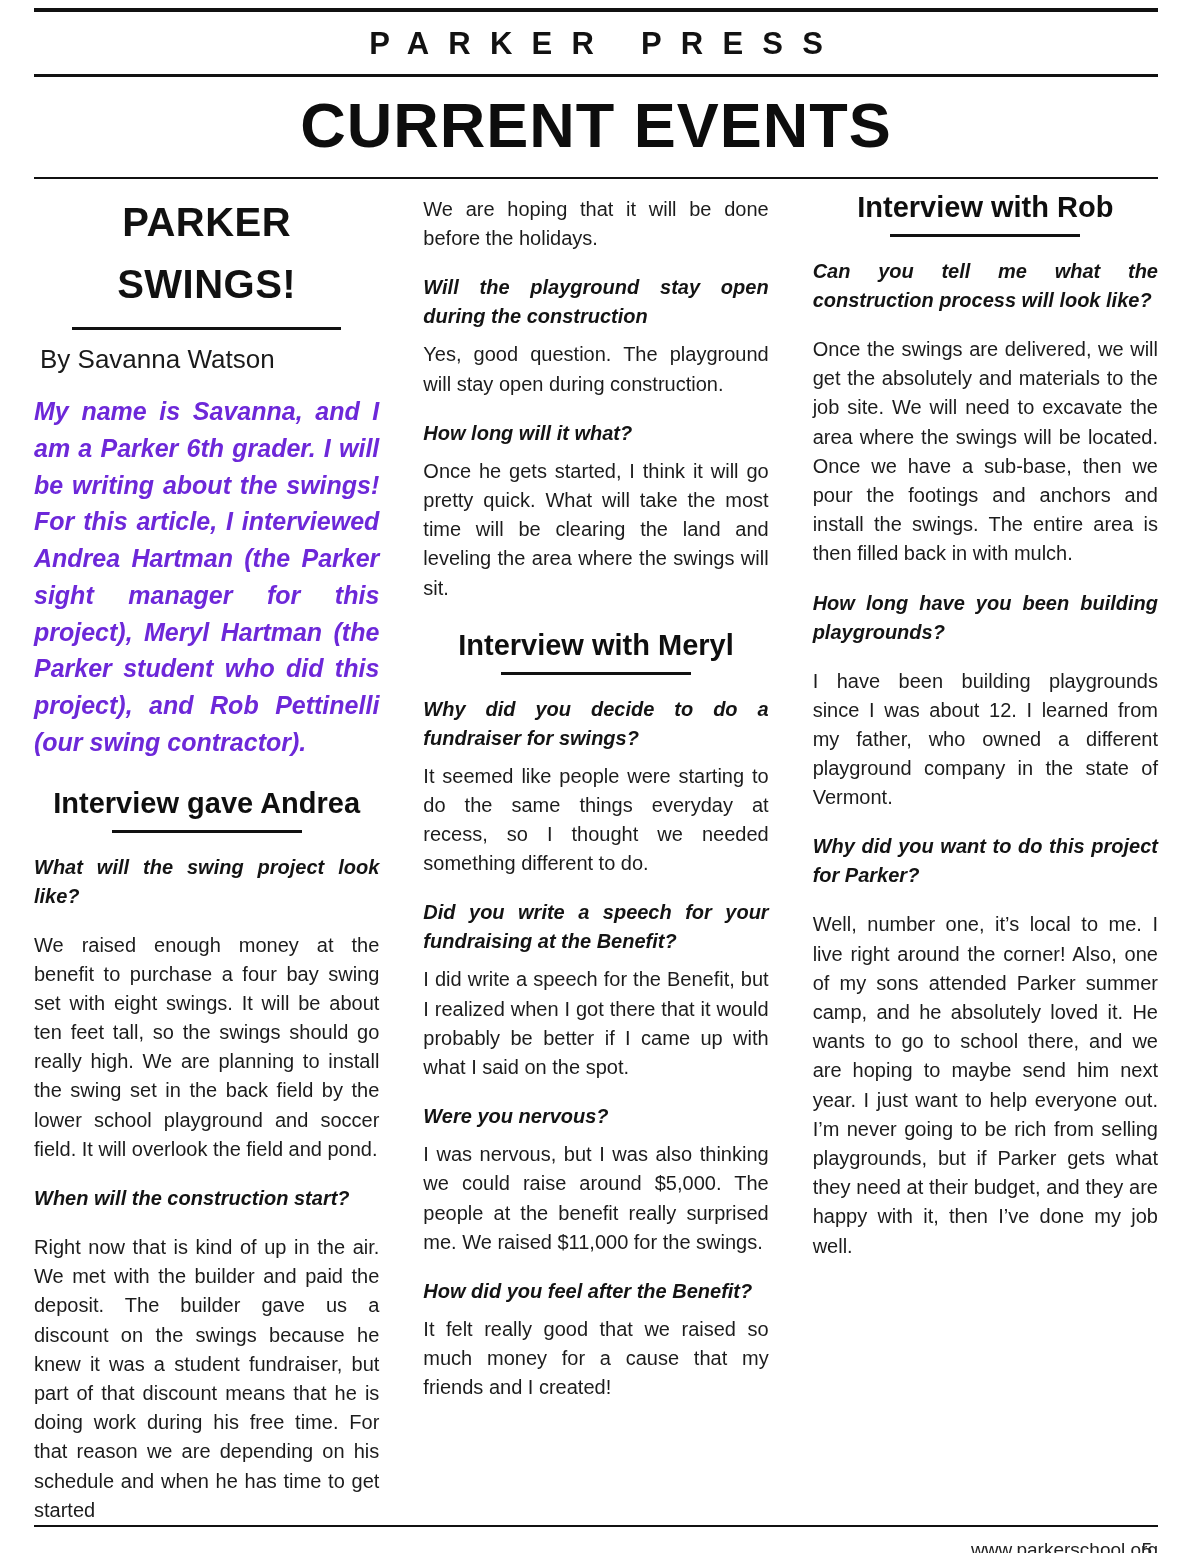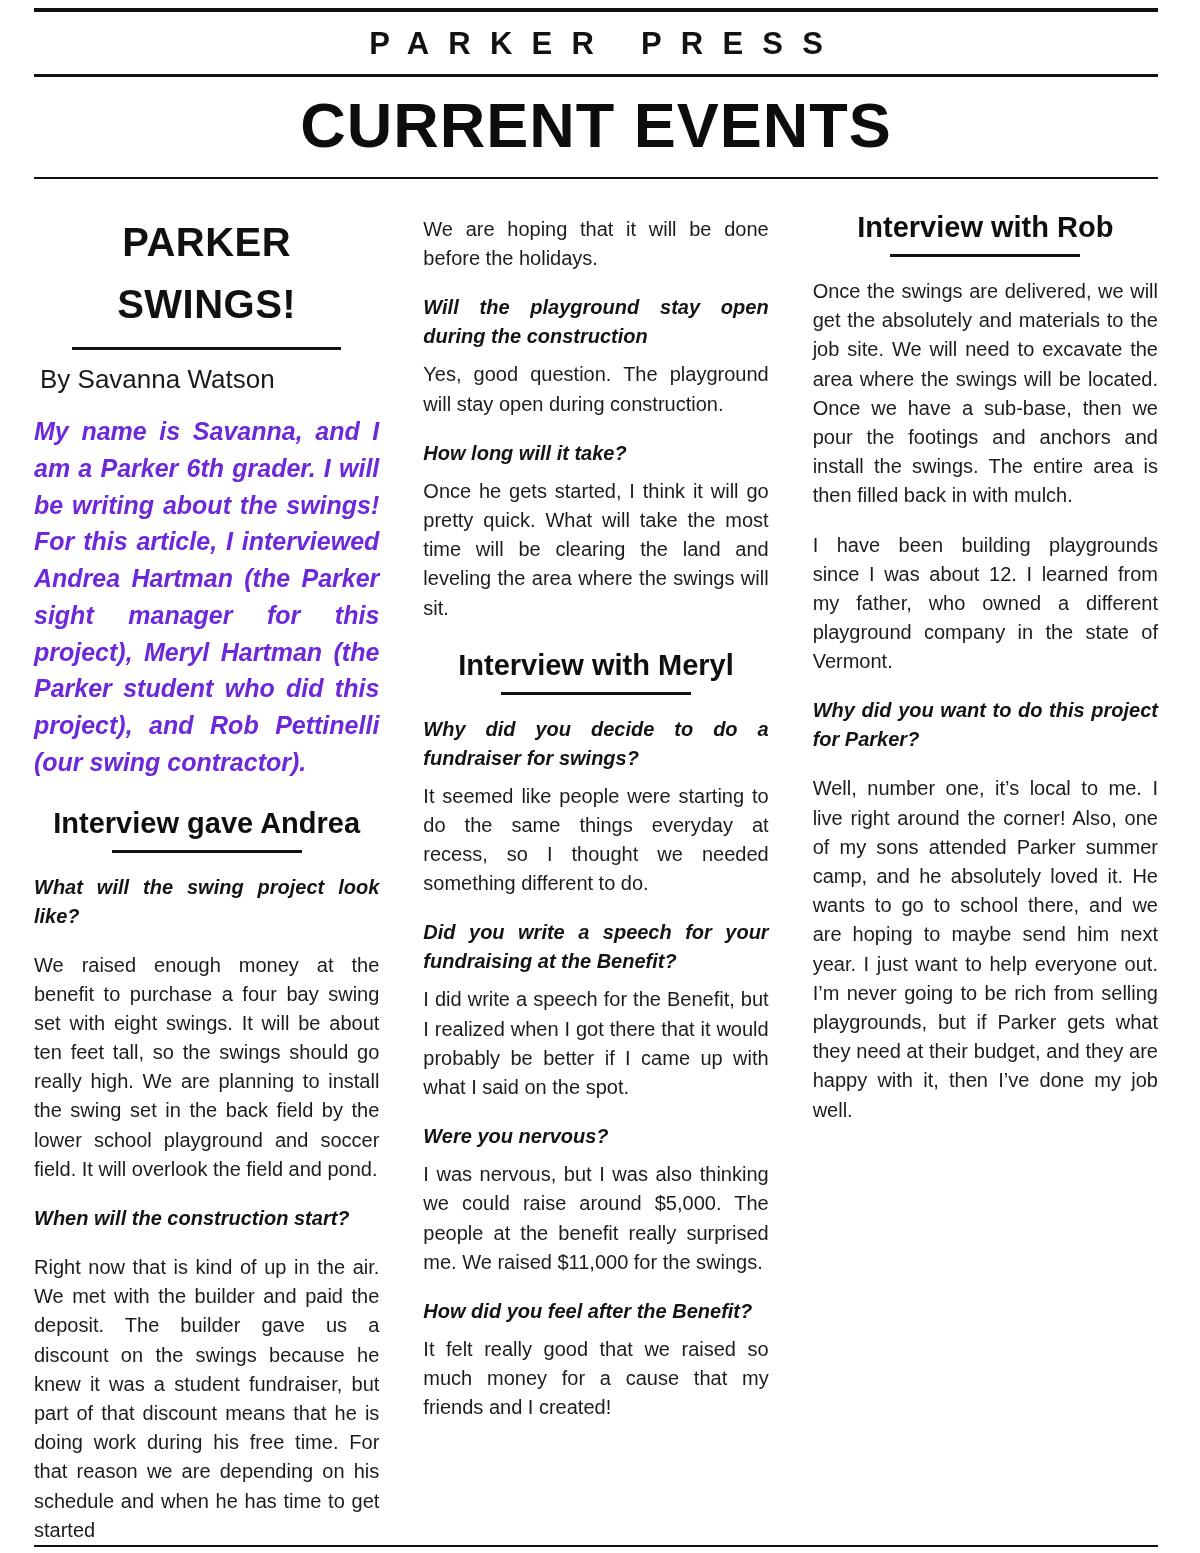--- a/index.html
+++ b/index.html
@@ -47,21 +47,21 @@
     font-weight: 800;
     letter-spacing: 1px;
     padding: 12px 0 16px 0;
     color: #0d0d0d;
   }
 
   
   .columns {
     display: flex;
     gap: 44px;
-    padding-top: 30px;
+    padding-top: 10px;
     flex: 1 1 auto;
   }
 
   .col {
     flex: 1 1 0;
     min-width: 0;
   }
 
   .article-title {
     text-align: center;
@@ -193,21 +193,21 @@
       <p class="q">When will the construction start?</p>
       <p class="a gap">Right now that is kind of up in the air. We met with the builder and paid the deposit. The builder gave us a discount on the swings because he knew it was a student fundraiser, but part of that discount means that he is doing work during his free time. For that reason we are depending on his schedule and when he has time to get started</p>
     </section>
 
     <section class="col">
       <p class="a" style="margin-top:6px;">We are hoping that it will be done before the holidays.</p>
 
       <p class="q">Will the playground stay open during the construction</p>
       <p class="a">Yes, good question. The playground will stay open during construction.</p>
 
-      <p class="q">How long will it take?</p>
+      <p class="q">How long will it what?</p>
       <p class="a">Once he gets started, I think it will go pretty quick. What will take the most time will be clearing the land and leveling the area where the swings will sit.</p>
 
       <h3 class="section-heading">Interview with Meryl</h3>
       <div class="section-rule"></div>
 
       <p class="q">Why did you decide to do a fundraiser for swings?</p>
       <p class="a">It seemed like people were starting to do the same things everyday at recess, so I thought we needed something different to do.</p>
 
       <p class="q">Did you write a speech for your fundraising at the Benefit?</p>
       <p class="a">I did write a speech for the Benefit, but I realized when I got there that it would probably be better if I came up with what I said on the spot.</p>
@@ -216,22 +216,24 @@
       <p class="a">I was nervous, but I was also thinking we could raise around $5,000. The people at the benefit really surprised me. We raised $11,000 for the swings.</p>
 
       <p class="q">How did you feel after the Benefit?</p>
       <p class="a">It felt really good that we raised so much money for a cause that my friends and I created!</p>
     </section>
 
     <section class="col">
       <h3 class="section-heading first">Interview with Rob</h3>
       <div class="section-rule"></div>
 
+      <p class="q">Can you tell me what the construction process will look like?</p>
       <p class="a gap">Once the swings are delivered, we will get the absolutely and materials to the job site. We will need to excavate the area where the swings will be located. Once we have a sub-base, then we pour the footings and anchors and install the swings. The entire area is then filled back in with mulch.</p>
 
+      <p class="q">How long have you been building playgrounds?</p>
       <p class="a gap">I have been building playgrounds since I was about 12. I learned from my father, who owned a different playground company in the state of Vermont.</p>
 
       <p class="q">Why did you want to do this project for Parker?</p>
       <p class="a gap">Well, number one, it’s local to me. I live right around the corner! Also, one of my sons attended Parker summer camp, and he absolutely loved it. He wants to go to school there, and we are hoping to maybe send him next year. I just want to help everyone out. I’m never going to be rich from selling playgrounds, but if Parker gets what they need at their budget, and they are happy with it, then I’ve done my job well.</p>
     </section>
 
   </main>
 
   <footer class="footer">
     <div class="footer-rule"></div>

